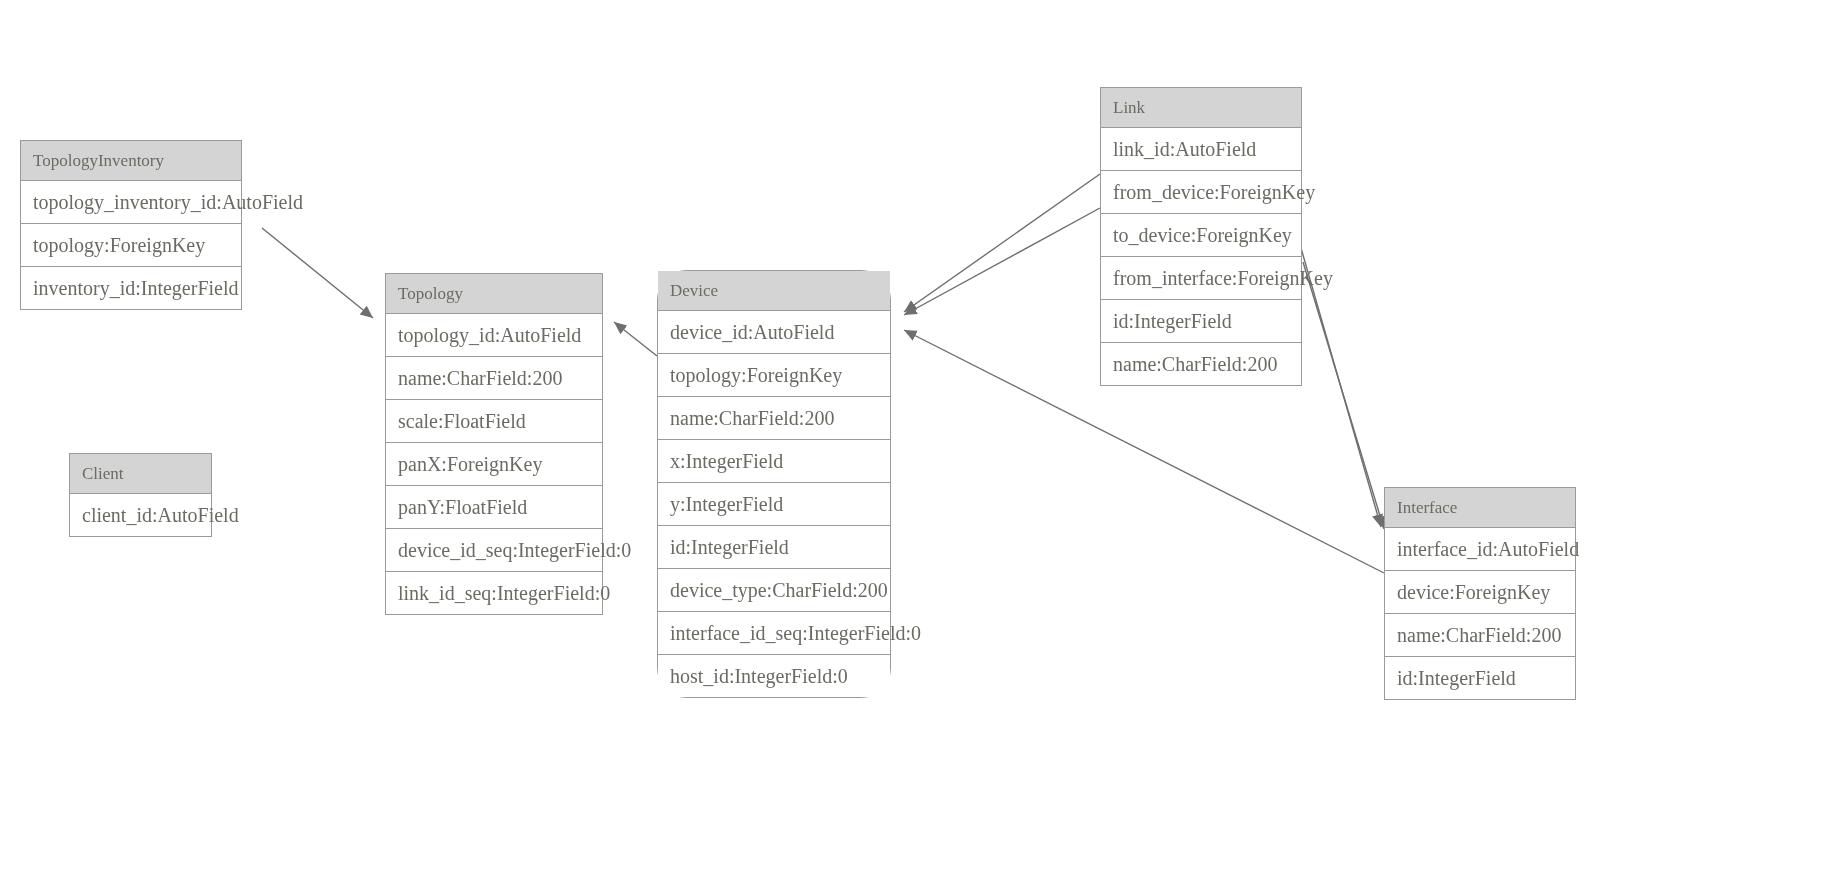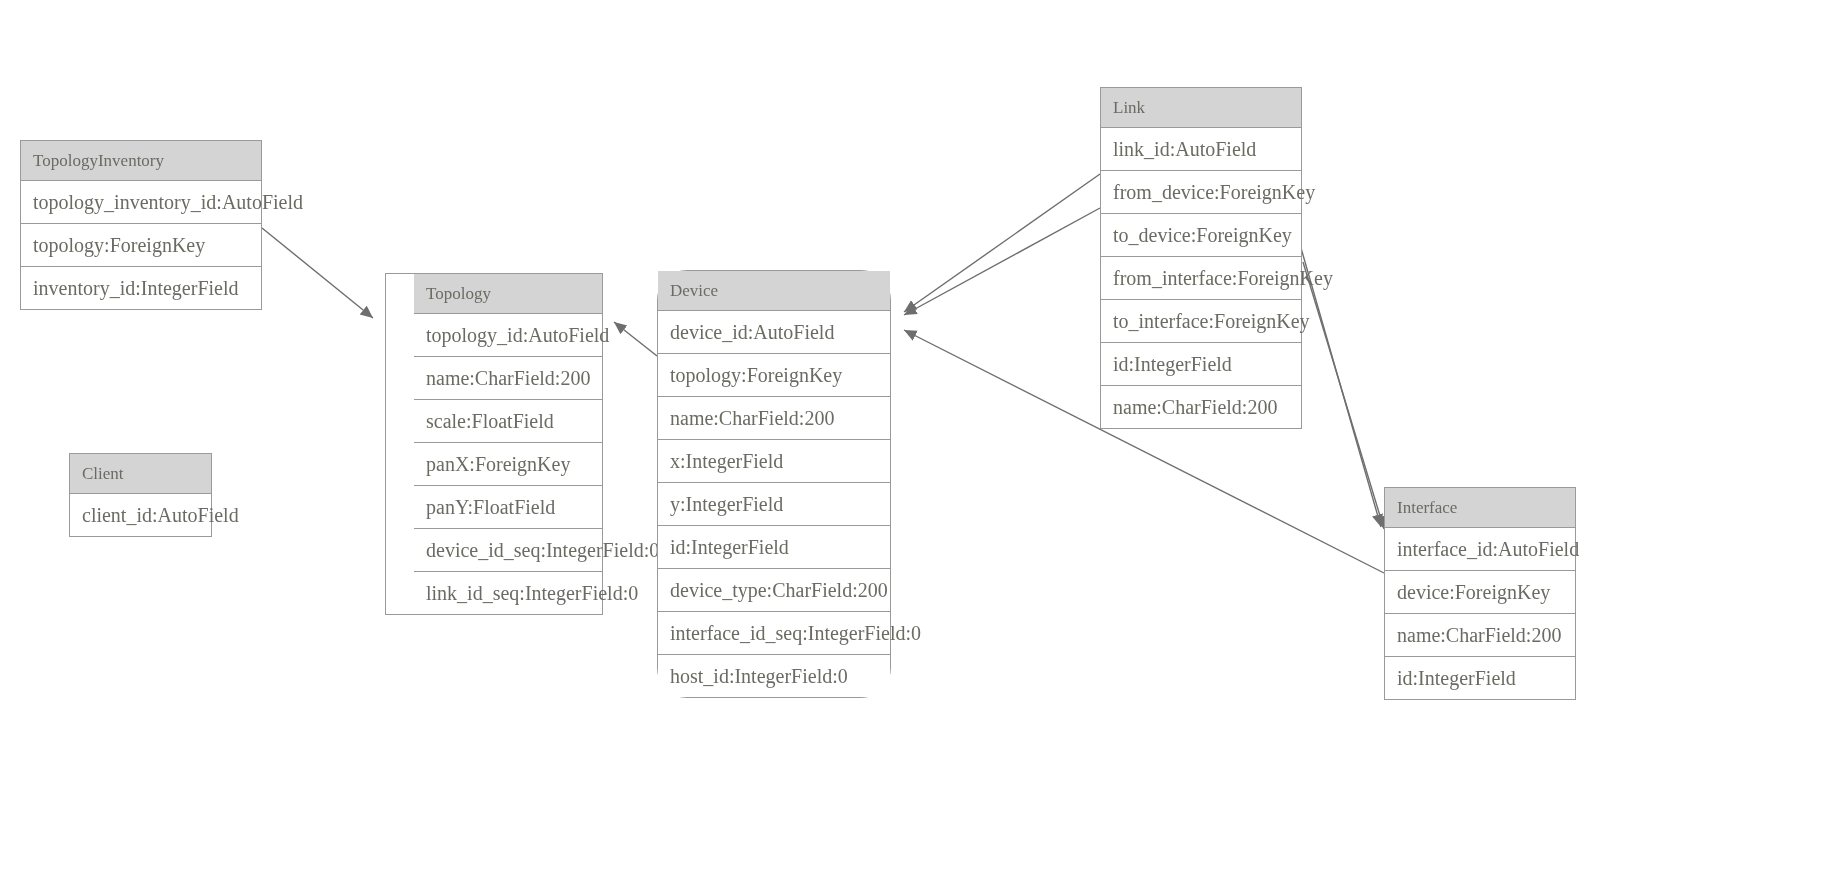--- a/index.html
+++ b/index.html
@@ -70,27 +70,27 @@
         <line x1="657" y1="356" x2="614" y2="322" stroke="#6e6e6e" stroke-width="1.4" marker-end="url(#arrow)"></line>
         <line x1="1100" y1="174" x2="904" y2="312" stroke="#6e6e6e" stroke-width="1.4" marker-end="url(#arrow)"></line>
         <line x1="1100" y1="208" x2="904" y2="315" stroke="#6e6e6e" stroke-width="1.4" marker-end="url(#arrow)"></line>
         <line x1="1384" y1="573" x2="904" y2="330" stroke="#6e6e6e" stroke-width="1.4" marker-end="url(#arrow)"></line>
         <line x1="1299" y1="241" x2="1381" y2="527" stroke="#6e6e6e" stroke-width="1.4" marker-end="url(#arrow)"></line>
         <line x1="1303" y1="262" x2="1384" y2="529" stroke="#6e6e6e" stroke-width="1.4" marker-end="url(#arrow)"></line>
       </g>
   </svg>
 
   <div id="entities-group">
-      <div class="entity" style="left: 20px; top: 140px; width: 242px;">
+      <div class="entity" style="left: 20px; top: 140px; width: 222px;">
         <div class="entity-header">TopologyInventory</div>
         <div class="entity-field">topology_inventory_id:AutoField</div>
         <div class="entity-field">topology:ForeignKey</div>
         <div class="entity-field">inventory_id:IntegerField</div>
       </div>
-      <div class="entity" style="left: 385px; top: 273px; width: 218px; padding-left: 28px;">
+      <div class="entity" style="left: 385px; top: 273px; width: 218px;">
         <div class="entity-header">Topology</div>
         <div class="entity-field">topology_id:AutoField</div>
         <div class="entity-field">name:CharField:200</div>
         <div class="entity-field">scale:FloatField</div>
         <div class="entity-field">panX:ForeignKey</div>
         <div class="entity-field">panY:FloatField</div>
         <div class="entity-field">device_id_seq:IntegerField:0</div>
         <div class="entity-field">link_id_seq:IntegerField:0</div>
       </div>
       <div class="entity" style="left: 657px; top: 270px; width: 234px; border-radius: 30px;">
@@ -104,21 +104,20 @@
         <div class="entity-field">device_type:CharField:200</div>
         <div class="entity-field">interface_id_seq:IntegerField:0</div>
         <div class="entity-field">host_id:IntegerField:0</div>
       </div>
       <div class="entity" style="left: 1100px; top: 87px; width: 202px;">
         <div class="entity-header">Link</div>
         <div class="entity-field">link_id:AutoField</div>
         <div class="entity-field">from_device:ForeignKey</div>
         <div class="entity-field">to_device:ForeignKey</div>
         <div class="entity-field">from_interface:ForeignKey</div>
-        <div class="entity-field">to_interface:ForeignKey</div>
         <div class="entity-field">id:IntegerField</div>
         <div class="entity-field">name:CharField:200</div>
       </div>
       <div class="entity" style="left: 1384px; top: 487px; width: 192px;">
         <div class="entity-header">Interface</div>
         <div class="entity-field">interface_id:AutoField</div>
         <div class="entity-field">device:ForeignKey</div>
         <div class="entity-field">name:CharField:200</div>
         <div class="entity-field">id:IntegerField</div>
       </div>

